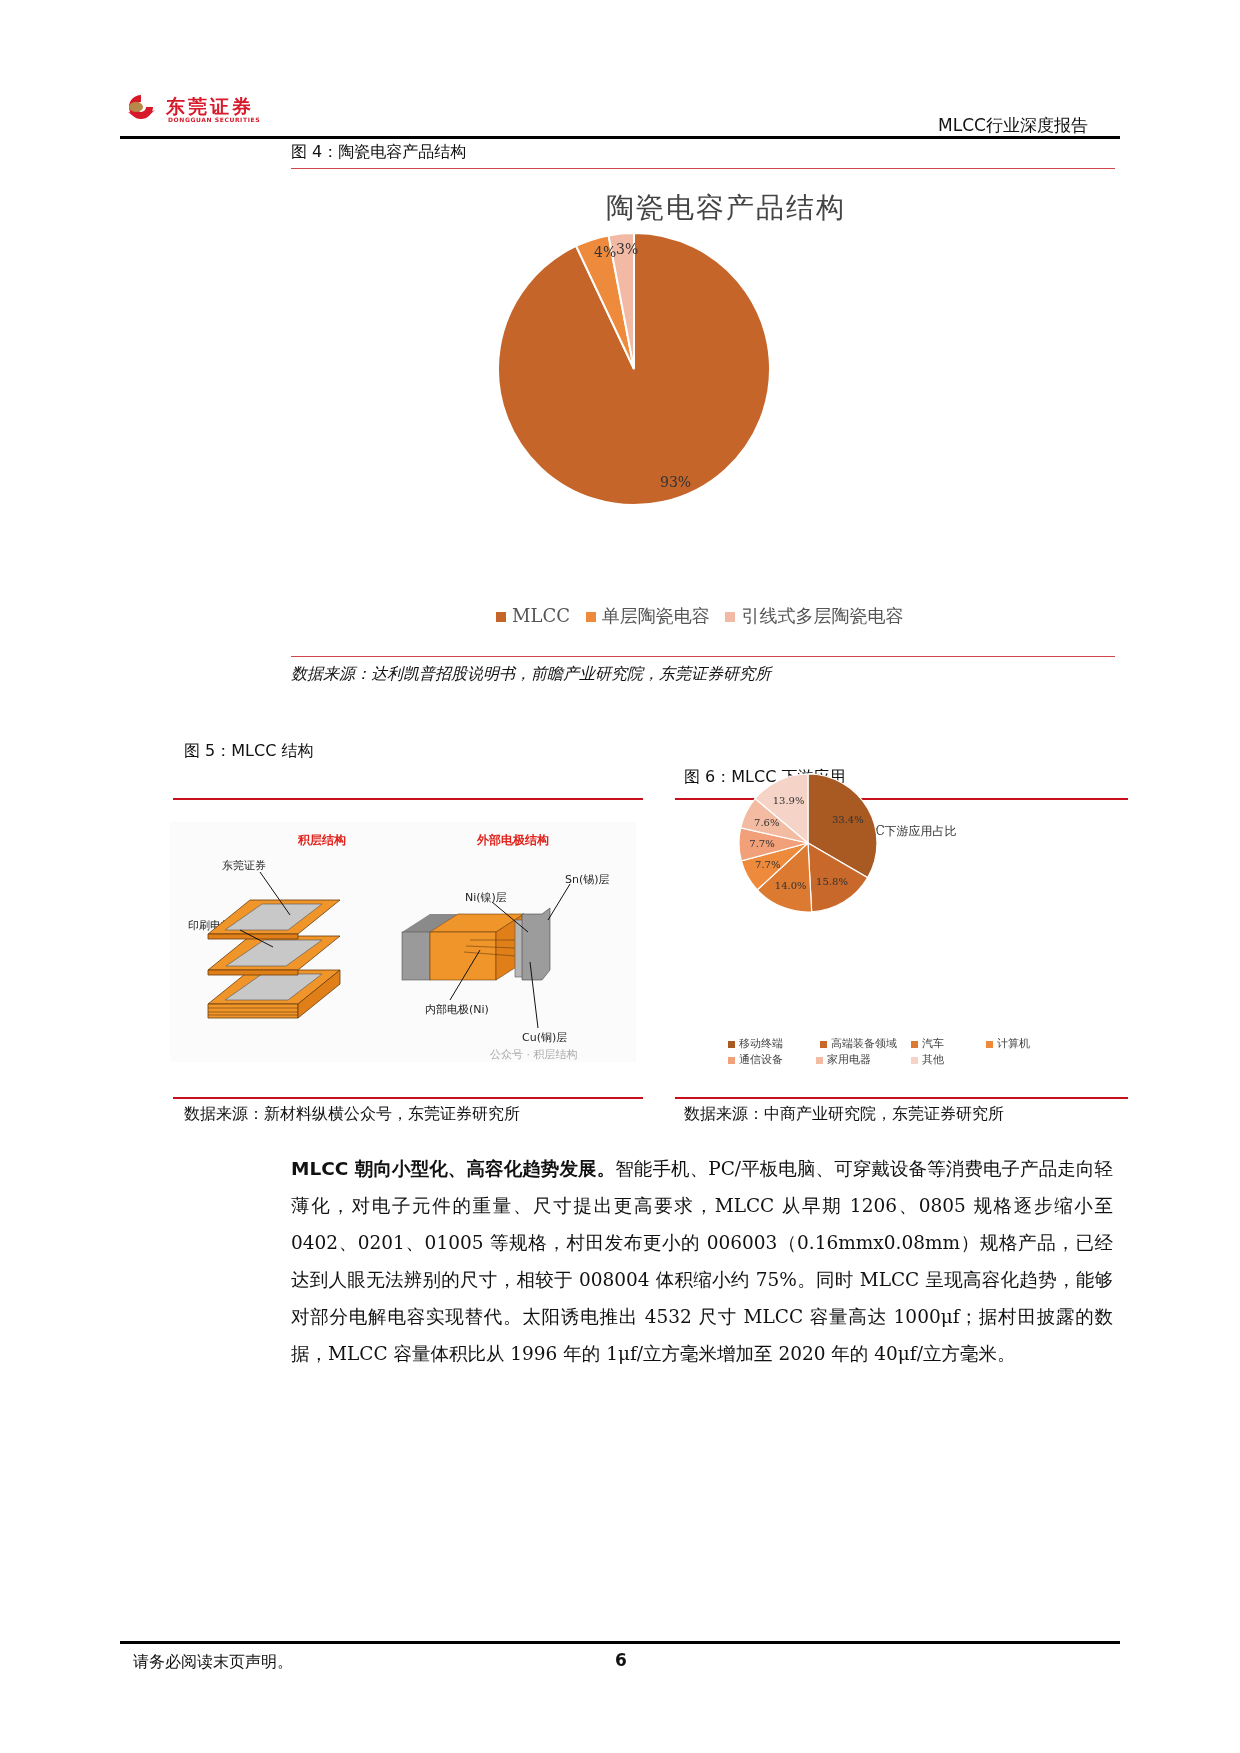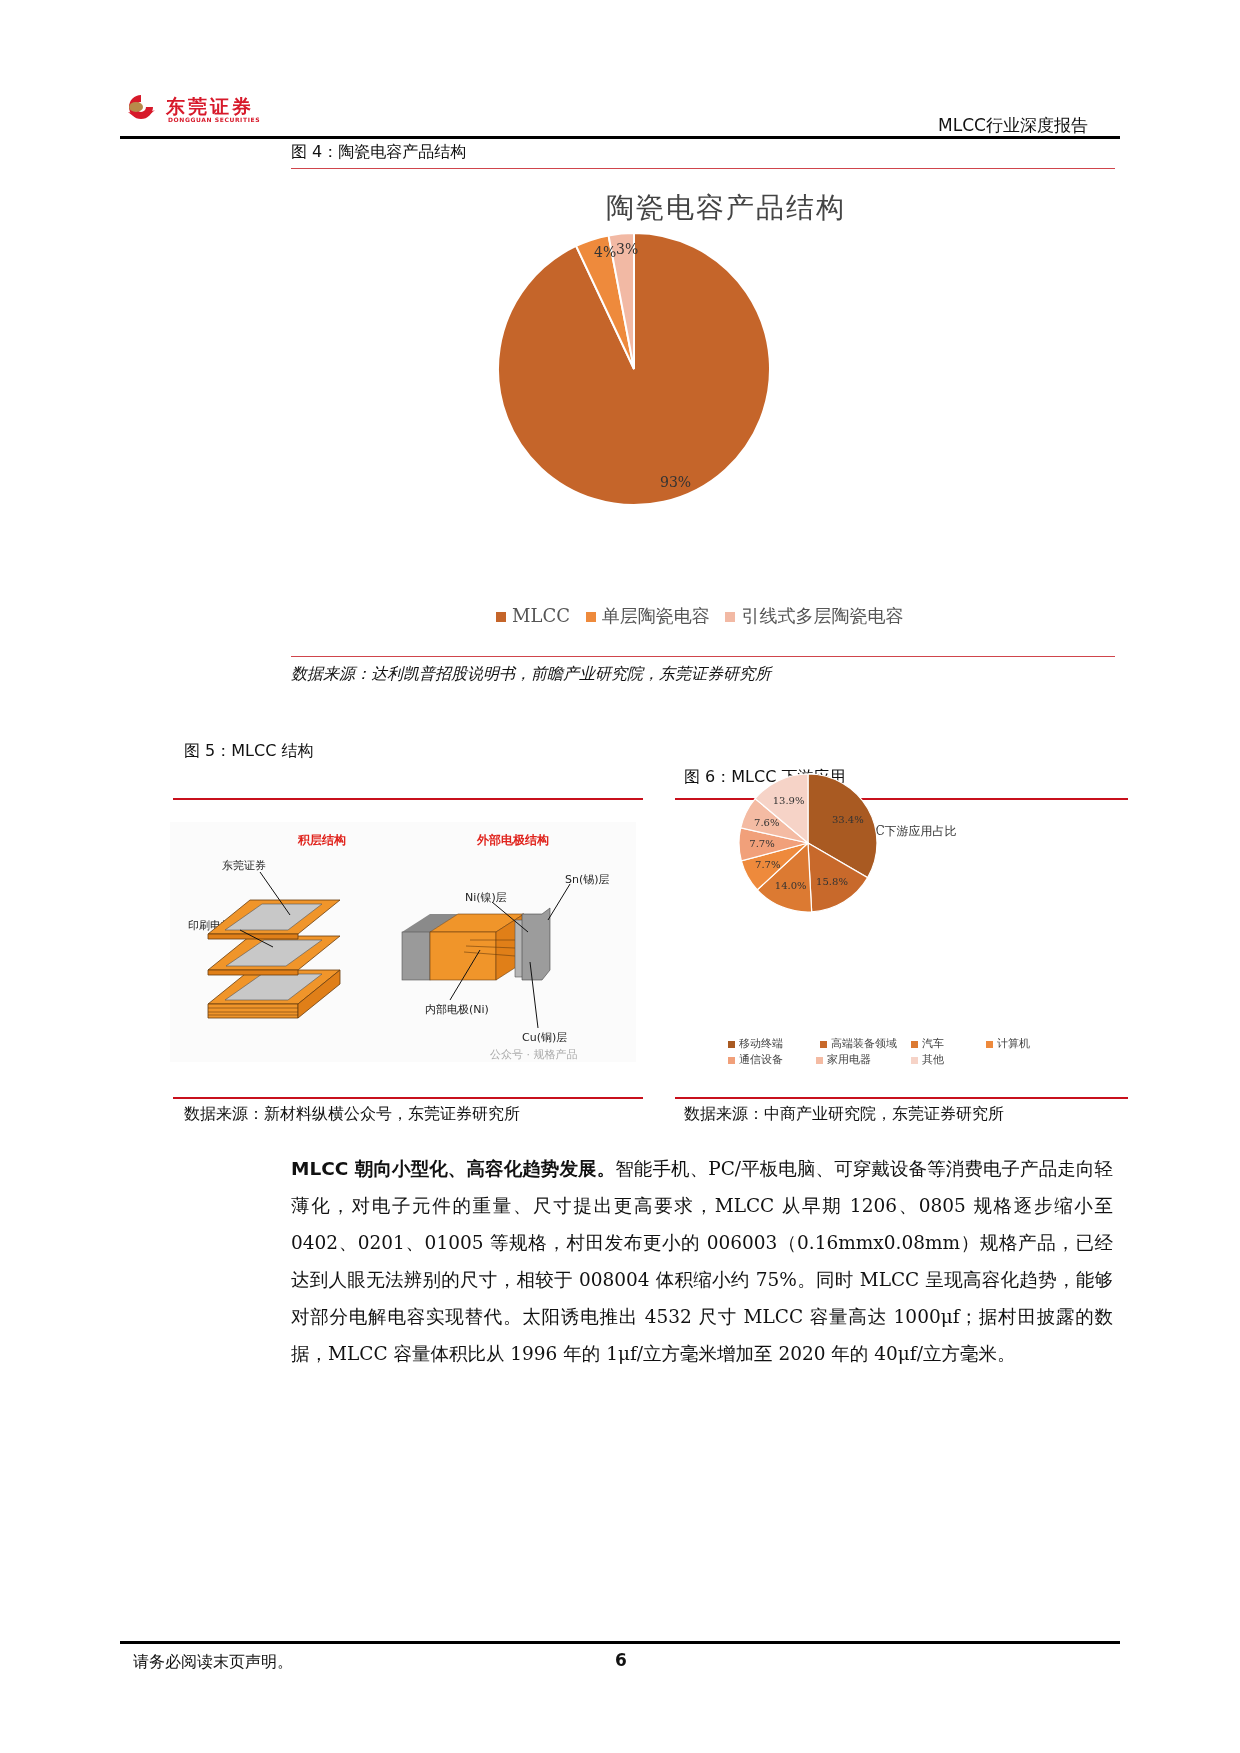--- a/index.html
+++ b/index.html
@@ -71,21 +71,21 @@
 
 <div class="abs mlcc-img">
   <div class="abs lbl-red" style="left:104px;top:10px;margin-left:24px;">积层结构</div>
   <div class="abs lbl-red" style="left:307px;top:10px;">外部电极结构</div>
   <div class="abs lbl" style="left:52px;top:36px;">东莞证券</div>
   <div class="abs lbl" style="left:18px;top:96px;">印刷电极</div>
   <div class="abs lbl" style="left:295px;top:68px;">Ni(镍)层</div>
   <div class="abs lbl" style="left:395px;top:50px;">Sn(锡)层</div>
   <div class="abs lbl" style="left:255px;top:180px;">内部电极(Ni)</div>
   <div class="abs lbl" style="left:352px;top:208px;">Cu(铜)层</div>
-  <div class="abs lbl" style="left:320px;top:225px;color:#aaa;">公众号 · 规格产品</div>
+  <div class="abs lbl" style="left:320px;top:225px;color:#aaa;">公众号 · 积层结构</div>
 
   <svg class="abs" style="left:0;top:0;" width="466" height="240">
 
     <g>
       <polygon points="38,182 128,182 170,148 80,148" fill="#f0952a" stroke="#6b3e0e" stroke-width="0.8"></polygon>
       <polygon points="38,182 128,182 128,196 38,196" fill="#f0952a" stroke="#6b3e0e" stroke-width="0.8"></polygon>
       <polygon points="128,182 170,148 170,162 128,196" fill="#e07f18" stroke="#6b3e0e" stroke-width="0.8"></polygon>
       <line x1="38" y1="186" x2="128" y2="186" stroke="#6b3e0e" stroke-width="0.6"></line>
       <line x1="38" y1="190" x2="128" y2="190" stroke="#6b3e0e" stroke-width="0.6"></line>
       <line x1="38" y1="193" x2="128" y2="193" stroke="#6b3e0e" stroke-width="0.6"></line>

